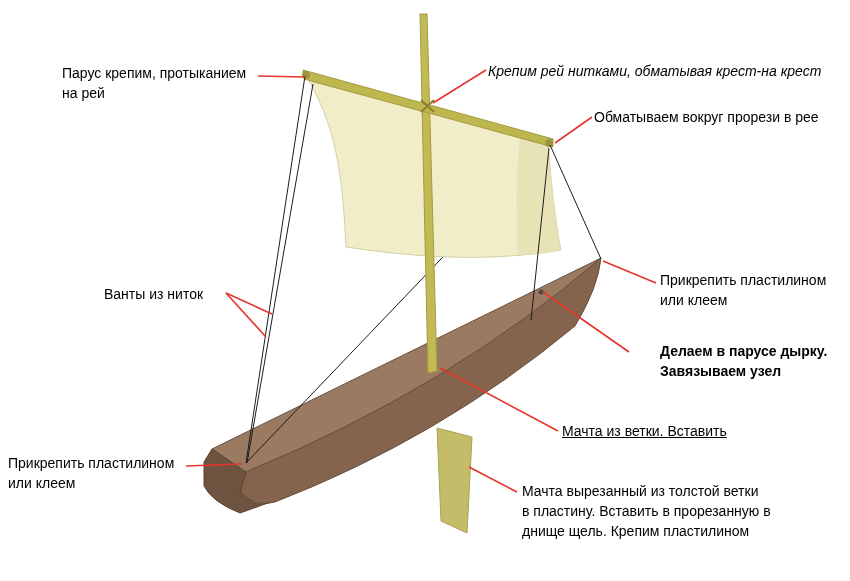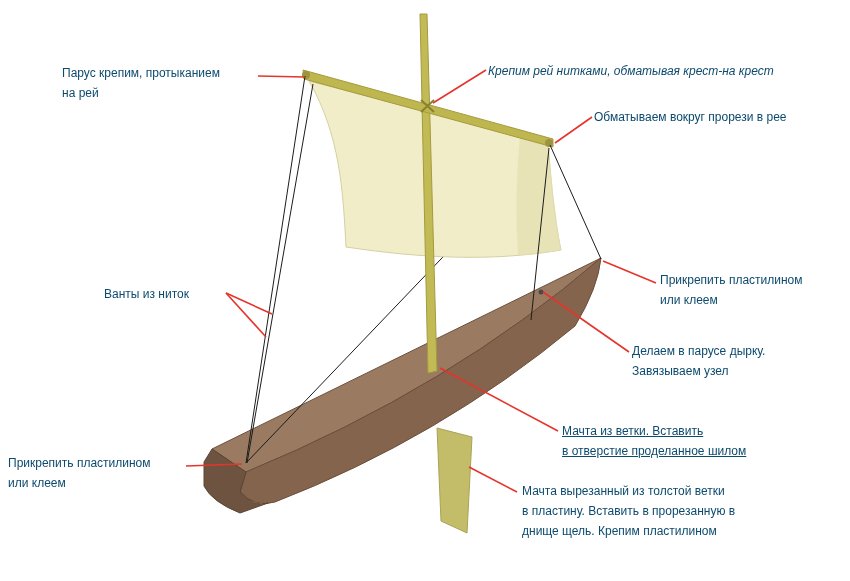--- a/index.html
+++ b/index.html
@@ -7,32 +7,32 @@
     position: relative;
     width: 850px;
     height: 581px;
     background: #ffffff;
     overflow: hidden;
     font-family: "Liberation Sans", sans-serif;
   }
   #stage svg { position: absolute; left: 0; top: 0; }
   .label {
     position: absolute;
-    font-size: 12px;
+    font-size: 14px;
     line-height: 20px;
-    color: #0c4a6e;
+    color: #000000;
     white-space: nowrap;
   }
   .label span { display: block; }
   .lbl-sail-to-yard  { left: 62px;  top: 63px;  }
   .lbl-yard-lashing  { left: 488px; top: 61px; font-style: italic;  }
   .lbl-wrap-slot     { left: 594px; top: 107px; }
   .lbl-shrouds       { left: 104px; top: 284px; }
   .lbl-attach-bow    { left: 660px; top: 270px; }
-  .lbl-sail-hole     { left: 632px; top: 341px; }
+  .lbl-sail-hole     { left: 660px; top: 341px; font-weight: bold; }
   .lbl-mast          { left: 562px; top: 421px; text-decoration: underline; }
   .lbl-attach-stern  { left: 8px;   top: 453px; }
   .lbl-keel          { left: 522px; top: 481px; }
 </style>
 </head>
 <body>
 
 <div id="stage">
 
   <svg width="850" height="581" viewBox="0 0 850 581">
@@ -97,21 +97,20 @@
     <span>или клеем</span>
   </div>
 
   <div class="label lbl-sail-hole">
     <span>Делаем в парусе дырку.</span>
     <span>Завязываем узел</span>
   </div>
 
   <div class="label lbl-mast">
     <span>Мачта из ветки.  Вставить</span>
-    <span>в отверстие проделанное шилом</span>
   </div>
 
   <div class="label lbl-attach-stern">
     <span>Прикрепить пластилином</span>
     <span>или клеем</span>
   </div>
 
   <div class="label lbl-keel">
     <span>Мачта вырезанный из толстой ветки</span>
     <span>в пластину. Вставить в прорезанную в</span>

